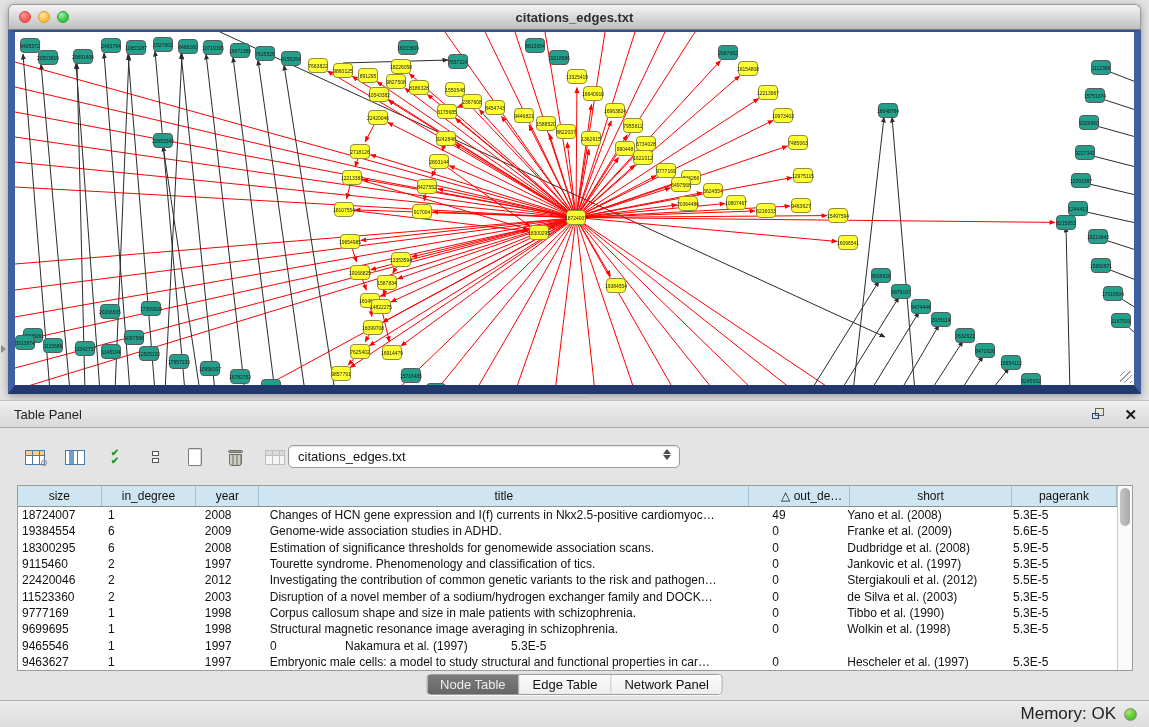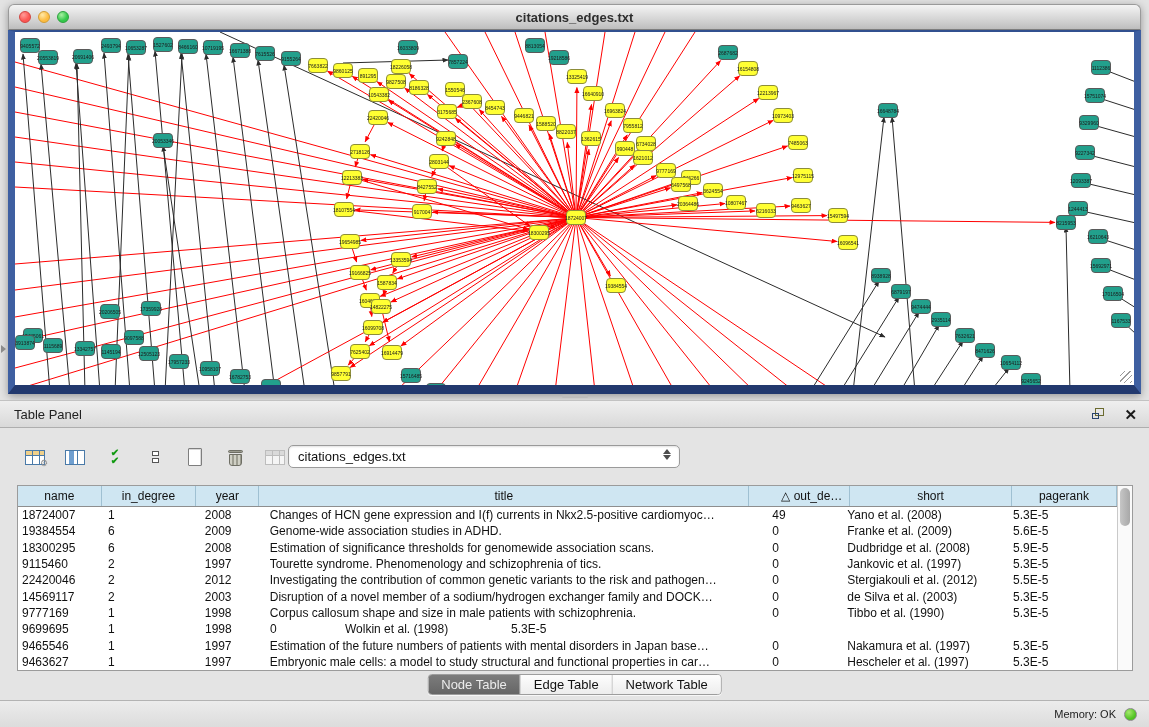--- a/index.html
+++ b/index.html
@@ -95,21 +95,21 @@
     display:flex; height:21px; border:1px solid #9d9d9d; border-radius:4px; overflow:hidden;
     background:#fdfdfd; box-shadow:0 1px 0 rgba(255,255,255,.7); }
   .seg { padding:0 13px; font-size:13px; display:flex; align-items:center; color:#111;
     border-right:1px solid #b9b9b9; background:linear-gradient(#fdfdfd,#ededed); }
   .seg:last-child { border-right:none; }
   .seg.sel { background:linear-gradient(#7c7c7c,#666); color:#ececec; }
 
   .statusbar { position:absolute; left:0; bottom:0; width:1149px; height:27px;
     background:linear-gradient(#ececec,#dcdcdc); border-top:1px solid #b3b3b3;
     display:flex; align-items:center; justify-content:flex-end; }
-  .mem-label { font-size:11px; color:#222; margin-right:8px; }
+  .mem-label { font-size:17px; color:#222; margin-right:8px; }
   .led { width:13px; height:13px; border-radius:50%; margin-right:12px;
     background:radial-gradient(circle at 35% 30%, #a5e96d, #4fc321 65%); border:1px solid #8a8a8a; }
   .splitter { position:absolute; left:50%; top:395px; transform:translateX(-50%);
     width:26px; height:3px; border-radius:2px; background:#bdbdbd; }
 </style>
 </head>
 <body>
 
 <div class="net-window">
   <div class="titlebar">
@@ -449,21 +449,21 @@
     <span>citations_edges.txt</span>
     <span class="dd-arrows">
         <i class="up"></i>
         <i class="dn"></i>
       </span>
   </div>
 
   <div class="table-wrap">
     <div class="grid" id="grid">
         <div class="hdr-row">
-          <div class="hdr-cell" style="width: 86px;">name</div>
+          <div class="hdr-cell" style="width: 86px;">size</div>
           <div class="hdr-cell" style="width: 97px; text-align: right;">in_degree</div>
           <div class="hdr-cell" style="width: 65px;">year</div>
           <div class="hdr-cell" style="width: 503px;">title</div>
           <div class="hdr-cell left" style="width: 75px;">△ out_de…</div>
           <div class="hdr-cell" style="width: 166px;">short</div>
           <div class="hdr-cell" style="width: 108px; text-align: right;">pagerank</div>
         </div>
         <div class="trow">
           <div class="tcell" style="width: 86px;">18724007</div>
           <div class="tcell" style="width: 97px;">1</div>
@@ -488,65 +488,65 @@
           <div class="tcell" style="width: 65px;">2008</div>
           <div class="tcell" style="width: 503px;">Estimation of significance thresholds for genomewide association scans.</div>
           <div class="tcell" style="width: 75px;">0</div>
           <div class="tcell" style="width: 166px;">Dudbridge et al. (2008)</div>
           <div class="tcell" style="width: 108px;">5.9E-5</div>
         </div>
         <div class="trow">
           <div class="tcell" style="width: 86px;">9115460</div>
           <div class="tcell" style="width: 97px;">2</div>
           <div class="tcell" style="width: 65px;">1997</div>
-          <div class="tcell" style="width: 503px;">Tourette syndrome. Phenomenology and schizophrenia of tics.</div>
+          <div class="tcell" style="width: 503px;">Tourette syndrome. Phenomenology and classification of tics.</div>
           <div class="tcell" style="width: 75px;">0</div>
           <div class="tcell" style="width: 166px;">Jankovic et al. (1997)</div>
           <div class="tcell" style="width: 108px;">5.3E-5</div>
         </div>
         <div class="trow">
           <div class="tcell" style="width: 86px;">22420046</div>
           <div class="tcell" style="width: 97px;">2</div>
           <div class="tcell" style="width: 65px;">2012</div>
           <div class="tcell" style="width: 503px;">Investigating the contribution of common genetic variants to the risk and pathogen…</div>
           <div class="tcell" style="width: 75px;">0</div>
           <div class="tcell" style="width: 166px;">Stergiakouli et al. (2012)</div>
           <div class="tcell" style="width: 108px;">5.5E-5</div>
         </div>
         <div class="trow">
-          <div class="tcell" style="width: 86px;">14569117</div>
+          <div class="tcell" style="width: 86px;">11523360</div>
           <div class="tcell" style="width: 97px;">2</div>
           <div class="tcell" style="width: 65px;">2003</div>
           <div class="tcell" style="width: 503px;">Disruption of a novel member of a sodium/hydrogen exchanger family and DOCK…</div>
           <div class="tcell" style="width: 75px;">0</div>
           <div class="tcell" style="width: 166px;">de Silva et al. (2003)</div>
           <div class="tcell" style="width: 108px;">5.3E-5</div>
         </div>
         <div class="trow">
           <div class="tcell" style="width: 86px;">9777169</div>
           <div class="tcell" style="width: 97px;">1</div>
           <div class="tcell" style="width: 65px;">1998</div>
           <div class="tcell" style="width: 503px;">Corpus callosum shape and size in male patients with schizophrenia.</div>
           <div class="tcell" style="width: 75px;">0</div>
           <div class="tcell" style="width: 166px;">Tibbo et al. (1990)</div>
           <div class="tcell" style="width: 108px;">5.3E-5</div>
         </div>
         <div class="trow">
           <div class="tcell" style="width: 86px;">9699695</div>
           <div class="tcell" style="width: 97px;">1</div>
           <div class="tcell" style="width: 65px;">1998</div>
+          <div class="tcell" style="width: 503px;">Structural magnetic resonance image averaging in schizophrenia.</div>
           <div class="tcell" style="width: 75px;">0</div>
           <div class="tcell" style="width: 166px;">Wolkin et al. (1998)</div>
           <div class="tcell" style="width: 108px;">5.3E-5</div>
         </div>
         <div class="trow">
           <div class="tcell" style="width: 86px;">9465546</div>
           <div class="tcell" style="width: 97px;">1</div>
           <div class="tcell" style="width: 65px;">1997</div>
-          <div class="tcell" style="width: 503px;">Estimation of the future numbers of patients with mental disorders in Japan base…</div>
           <div class="tcell" style="width: 75px;">0</div>
           <div class="tcell" style="width: 166px;">Nakamura et al. (1997)</div>
           <div class="tcell" style="width: 108px;">5.3E-5</div>
         </div>
         <div class="trow">
           <div class="tcell" style="width: 86px;">9463627</div>
           <div class="tcell" style="width: 97px;">1</div>
           <div class="tcell" style="width: 65px;">1997</div>
           <div class="tcell" style="width: 503px;">Embryonic male cells: a model to study structural and functional properties in car…</div>
           <div class="tcell" style="width: 75px;">0</div>
@@ -555,20 +555,20 @@
         </div>
       </div>
     <div class="sbar">
       <div class="sthumb"></div>
     </div>
   </div>
 
   <div class="segmented" id="tabs">
       <div class="seg sel">Node Table</div>
       <div class="seg">Edge Table</div>
-      <div class="seg">Network Table</div>
+      <div class="seg">Network Panel</div>
     </div>
 </div>
 
 <div class="statusbar">
   <span class="mem-label">Memory: OK</span>
   <span class="led"></span>
 </div>
 
 </body></html>

